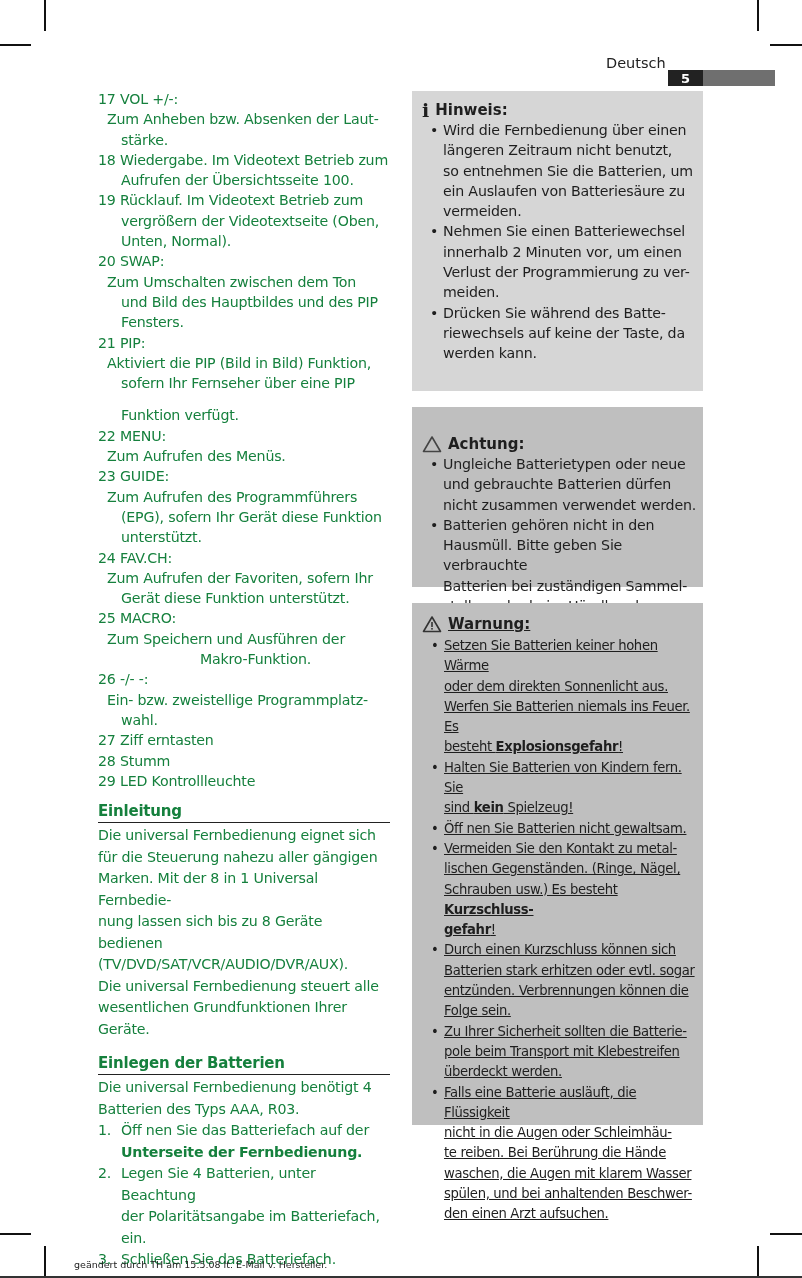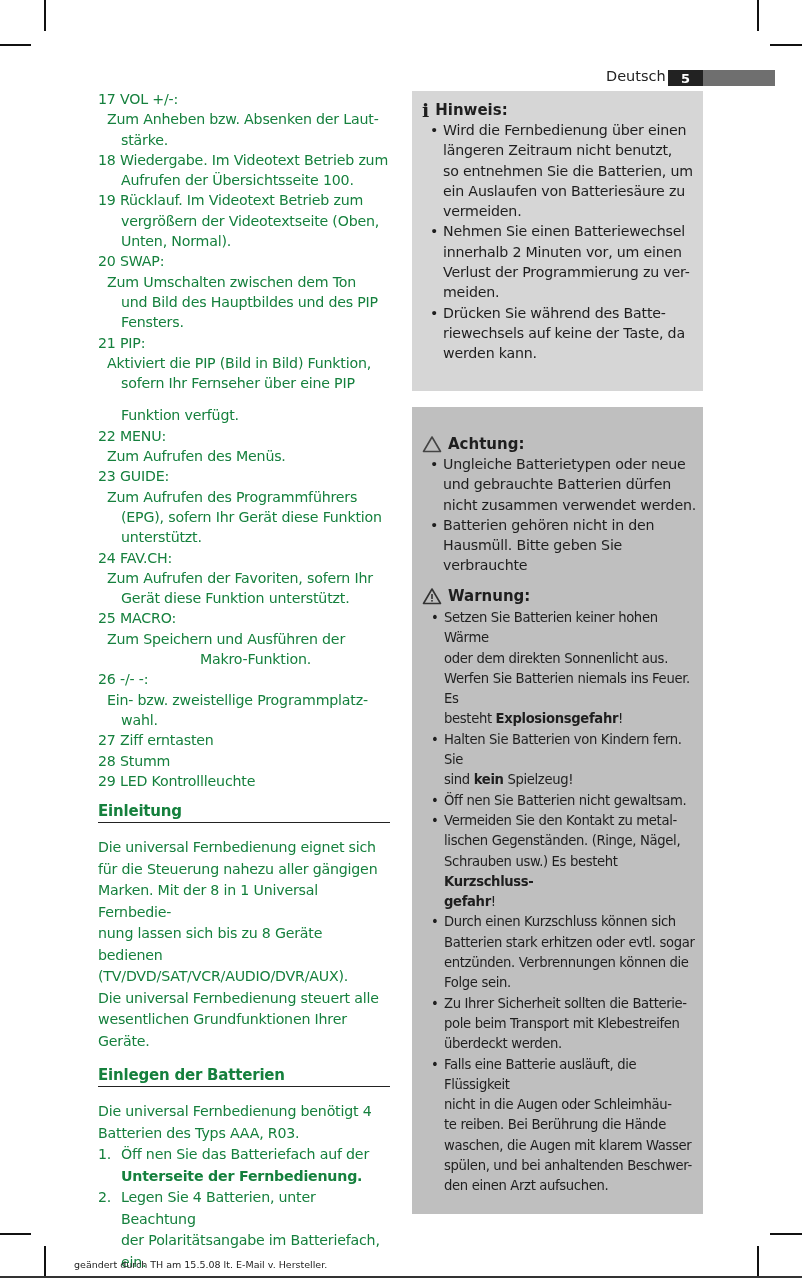--- a/index.html
+++ b/index.html
@@ -6,37 +6,37 @@
     body {
       width: 802px; height: 1278px; position: relative; overflow: hidden;
       background: #ffffff; color: #1e1e1e;
       font-family: "DejaVu Sans", sans-serif;
     }
     .crop { position: absolute; background: #111; }
     .crop.v { width: 1.5px; height: 31px; }
     .crop.h { height: 1.5px; width: 31px; }
 
     
-    .lang { position: absolute; top: 68px; left: 606px; font-size: 14.5px; color: #222; }
+    .lang { position: absolute; top: 55px; left: 606px; font-size: 14.5px; color: #222; }
     .pagebox { position: absolute; top: 70px; left: 668px; width: 35px; height: 16px; background: #222; color: #fff;
       font-size: 13px; font-weight: bold; text-align: center; line-height: 17px; }
     .pagebar { position: absolute; top: 70px; left: 703px; width: 72px; height: 16px; background: #6f6f6f; }
 
     
     .leftcol { position: absolute; left: 98px; top: 89px; width: 292px; font-size: 14.2px; line-height: 20.3px; color: #15803d; letter-spacing: -0.2px; }
     .item-head { padding-left: 0; }
     .item-head .num { display: inline-block; width: 22px; }
-    .section-title { font-weight: bold; font-size: 15px; border-bottom: 1.5px solid #222; padding-bottom: 1px; margin-top: 11px; margin-bottom: 14px; line-height: 19px; }
+    .section-title { font-weight: bold; font-size: 15px; border-bottom: 1.5px solid #222; padding-bottom: 1px; margin-top: 11px; margin-bottom: 2px; line-height: 19px; }
     .para { line-height: 21.5px; }
 
     
     .box { position: absolute; left: 412px; width: 291px; box-sizing: border-box; padding: 10px 6px 8px 10px; color: #1e1e1e; }
     .box.hinweis { top: 91px; height: 300px; background: #d6d6d6; }
     .box.achtung { top: 407px; height: 180px; background: #bfbfbf; }
-    .box.warnung { top: 575px; height: 639px; background: #bfbfbf; }
+    .box.warnung { top: 603px; height: 522px; background: #bfbfbf; text-decoration: underline; }
     .box-title { font-size: 15px; font-weight: bold; display: flex; align-items: center; gap: 6px; margin-bottom: 1px; }
     .box .bullets { font-size: 14.2px; line-height: 20.3px; letter-spacing: -0.2px; }
     .box .bullet { position: relative; padding-left: 21px; }
     .box .bullet .dot { position: absolute; left: 8px; top: 0; }
     .box.warnung .bullets { font-size: 13.2px; line-height: 20.3px; letter-spacing: -0.35px; }
     .box.warnung .bullet { padding-left: 22px; }
     .box.warnung .bullet .dot { left: 9px; }
     .icon-info { font-family: "DejaVu Serif", serif; font-weight: bold; font-size: 19px; line-height: 18px; }
     .icon-svg { display: inline-block; width: 20px; height: 18px; }
 

